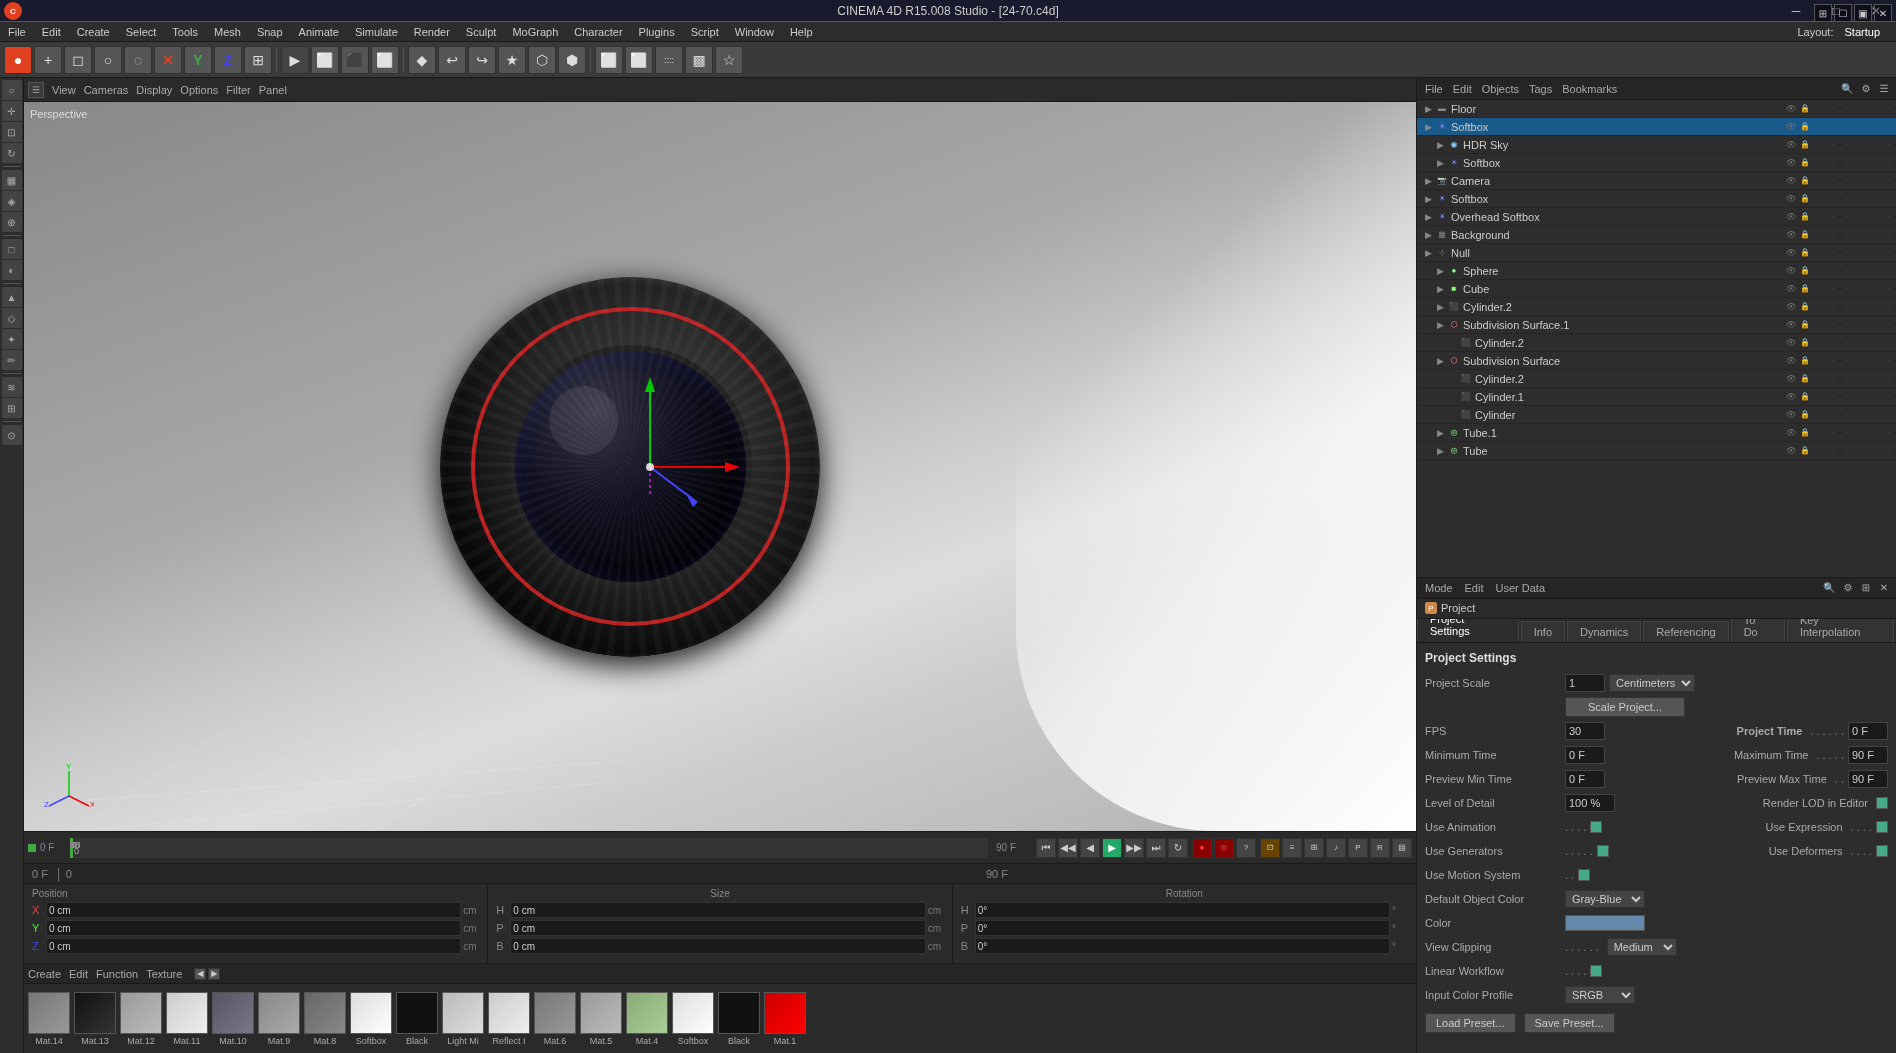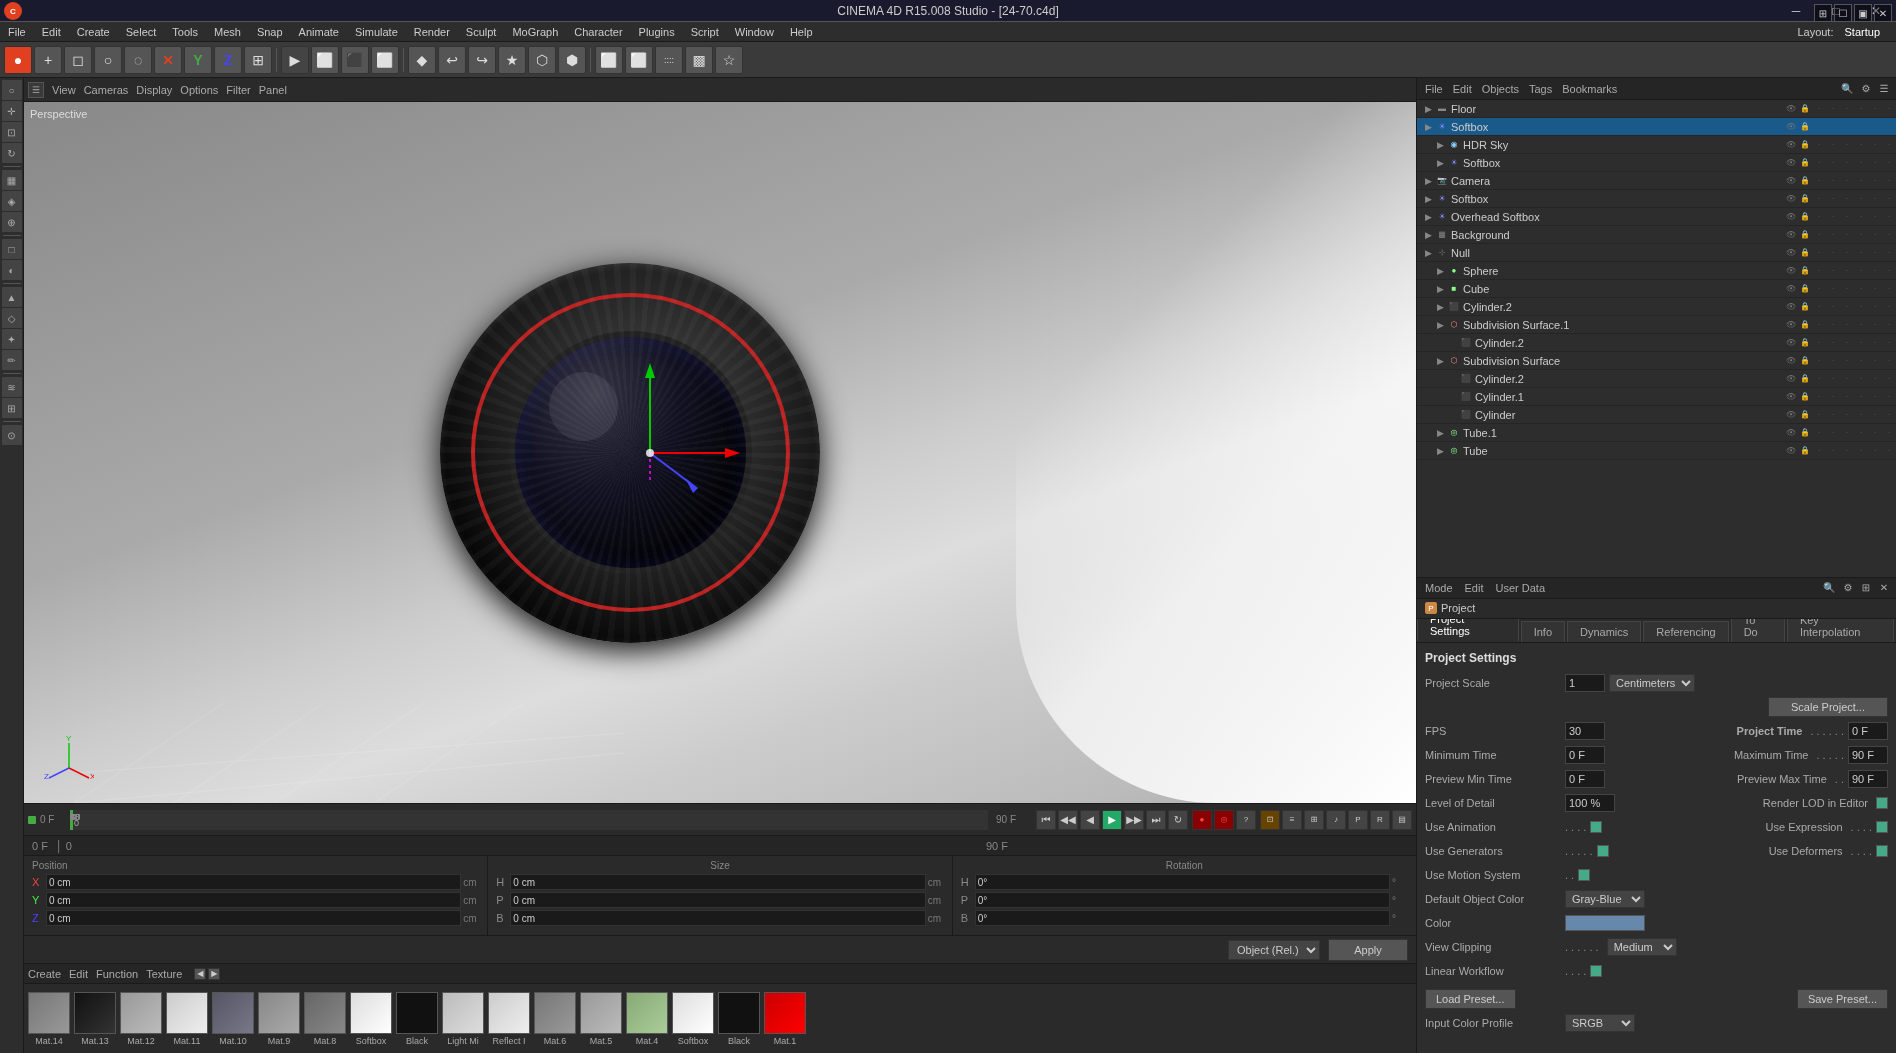--- a/index.html
+++ b/index.html
@@ -64,21 +64,21 @@
     #props-toolbar { height: 22px; background: #252525; display: flex; align-items: center; padding: 0 4px; gap: 4px; border-bottom: 1px solid #1a1a1a; }
     #props-toolbar span { font-size: 11px; color: #aaa; cursor: pointer; padding: 0 4px; }
     #props-tabs { height: 24px; background: #2a2a2a; display: flex; align-items: flex-end; border-bottom: 1px solid #1a1a1a; }
     .props-tab { padding: 4px 12px; font-size: 11px; color: #aaa; cursor: pointer; border-top: 1px solid #444; border-left: 1px solid #444; border-right: 1px solid #444; background: #333; margin-right: 2px; }
     .props-tab.active { background: #2d2d2d; color: #fff; border-bottom: 1px solid #2d2d2d; }
     #props-content { flex: 1; overflow-y: auto; padding: 8px; background: #2d2d2d; }
     #props-content::-webkit-scrollbar { width: 8px; }
     #props-content::-webkit-scrollbar-track { background: #252525; }
     #props-content::-webkit-scrollbar-thumb { background: #555; }
     .section-title { font-size: 12px; color: #ddd; margin-bottom: 8px; font-weight: bold; }
-    .prop-row { display: flex; align-items: center; margin-bottom: 4px; min-height: 20px; justify-content: space-between; }
+    .prop-row { display: flex; align-items: center; margin-bottom: 4px; min-height: 20px; }
     .prop-label { width: 140px; font-size: 11px; color: #aaa; flex-shrink: 0; }
     .prop-value { flex: 1; display: flex; align-items: center; gap: 4px; }
     .prop-input { width: 60px; height: 18px; background: #1a1a1a; border: 1px solid #444; color: #ccc; font-size: 11px; padding: 0 3px; }
     .prop-dropdown { height: 18px; background: #444; border: 1px solid #333; color: #ccc; font-size: 11px; padding: 0 2px; cursor: pointer; }
     .prop-btn { padding: 2px 10px; background: #555; border: 1px solid #333; color: #ccc; font-size: 11px; cursor: pointer; height: 20px; }
     .prop-checkbox { width: 12px; height: 12px; background: #333; border: 1px solid #555; display: inline-block; }
     .prop-checkbox.checked { background: #4a8; }
 
     
     #mat-editor { height: 90px; background: #2a2a2a; border-top: 1px solid #1a1a1a; display: flex; flex-direction: column; }
@@ -390,26 +390,20 @@
           </div>
           <div class="psr-row">
             <span class="psr-axis">B</span>
             <input class="psr-input" value="0°" type="text" style="">
             <span class="psr-unit">°</span>
           </div>
         </div>
       </div>
     </div>
 
-    <div id="apply-area" style="height:28px;background:#2a2a2a;display:flex;align-items:center;padding:0 8px;border-top:1px solid #1a1a1a;gap:8px;">
-      <select id="obj-dropdown" style="height:20px;background:#444;border:1px solid #333;color:#ccc;font-size:11px;padding:0 4px;">
-        <option>Object (Rel.)</option>
-      </select>
-      <button id="apply-btn" style="width:80px;height:22px;background:#555;border:1px solid #333;color:#ccc;font-size:11px;cursor:pointer;">Apply</button>
-    </div>
 
     <div id="mat-editor" style="height:90px;background:#2a2a2a;border-top:1px solid #1a1a1a;display:flex;flex-direction:column;">
       <div id="mat-toolbar" style="height:20px;background:#252525;display:flex;align-items:center;padding:0 4px;gap:8px;border-bottom:1px solid #1a1a1a;">
         <span>Create</span>
         <span>Edit</span>
         <span>Function</span>
         <span>Texture</span>
         <div style="margin-left:4px;display:flex;gap:2px;">
           <div style="width:12px;height:12px;background:#555;border:1px solid #333;display:flex;align-items:center;justify-content:center;cursor:pointer;font-size:8px;">◀</div>
           <div style="width:12px;height:12px;background:#555;border:1px solid #333;display:flex;align-items:center;justify-content:center;cursor:pointer;font-size:8px;">▶</div>
@@ -974,29 +968,29 @@
         </div>
 
         <div class="prop-row">
           <span class="prop-label">Linear Workflow</span>
           <div class="prop-value">
             <span style="color:#888;">. . . .</span>
             <div class="prop-checkbox checked"></div>
           </div>
         </div>
 
+        <div class="prop-row">
+          <span class="prop-label">Input Color Profile</span>
+          <div class="prop-value">
+            <select class="prop-dropdown" style="width:70px;">
+              <option>SRGB</option>
+            </select>
+          </div>
+        </div>
+
         <div class="prop-row" style="margin-top:8px;">
           <button class="prop-btn" style="margin-right:8px;">Load Preset...</button>
           <button class="prop-btn">Save Preset...</button>
         </div>
-
-        <div class="prop-row">
-          <span class="prop-label">Input Color Profile</span>
-          <div class="prop-value">
-            <select class="prop-dropdown" style="width:70px;">
-              <option>SRGB</option>
-            </select>
-          </div>
-        </div>
       </div>
     </div>
   </div>
 </div>
 
 </body></html>

